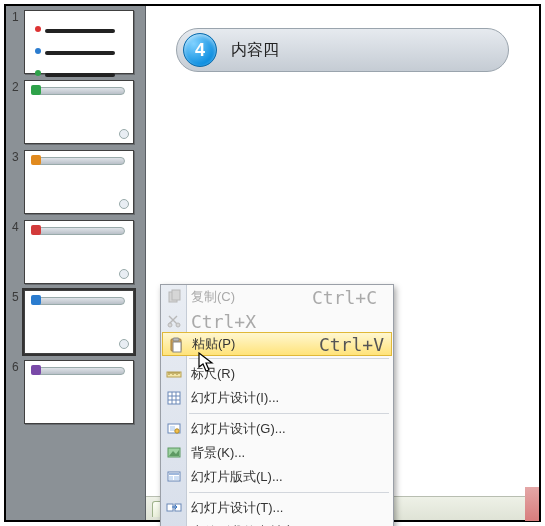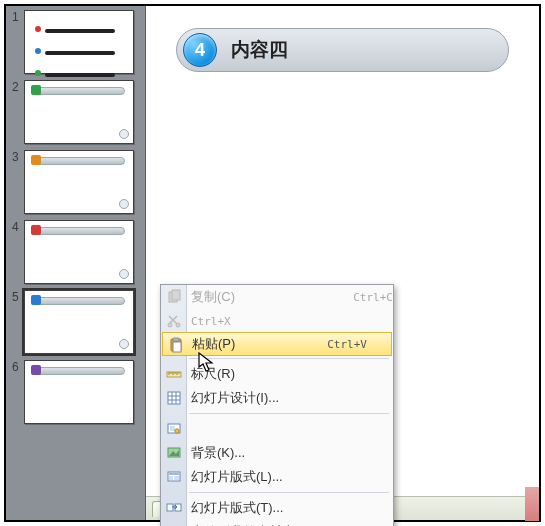--- a/index.html
+++ b/index.html
@@ -17,30 +17,30 @@
   .tprev-lines .ln.bk { background:#222; }
   .dot { width:6px; height:6px; border-radius:50%; display:inline-block; margin-right:4px; vertical-align:middle; }
   .dot.r{background:#d33;} .dot.b{background:#2b7ccf;} .dot.g{background:#2fa24a;} .dot.o{background:#e18a1e;}
   .tprev-mark { position:absolute; right:4px; bottom:4px; width:10px; height:10px; border-radius:50%; border:1px solid #9aa; background:#e8edf3; }
   .tprev-bar { position:absolute; top:6px; left:8px; right:8px; height:8px; border-radius:4px; background:linear-gradient(#dfe3e8,#b9c0c8); border:1px solid #9aa; }
   .tprev-badge { position:absolute; top:4px; left:6px; width:10px; height:10px; border-radius:2px; }
 
   .editor { flex:1; background:#fff; position:relative; }
   .slide-title { position:absolute; top:22px; left:30px; right:30px; height:44px; border-radius:22px; background:linear-gradient(#e6eaef,#c5ccd4); border:1px solid #9aa4ad; display:flex; align-items:center; padding-left:6px; }
   .badge4 { width:34px; height:34px; border-radius:50%; background:radial-gradient(circle at 30% 30%, #7fd1ff, #0f8fe0 70%); border:1px solid #0b6bab; color:#fff; font-weight:bold; font-size:18px; display:flex; align-items:center; justify-content:center; box-shadow:inset 0 2px 4px rgba(255,255,255,.6); }
-  .ttext { margin-left:14px; font-size:19px; font-weight:bold; color:#222; }
+  .ttext { margin-left:14px; font-size:16px; font-weight:normal; color:#222; }
 
   .ctx { position:absolute; top:278px; left:154px; width:234px; background:#fafafa; border:1px solid #9a9fa7; box-shadow:2px 3px 6px rgba(0,0,0,.35); font-size:13px; color:#333; }
   .ctx .strip { position:absolute; top:0; left:0; bottom:0; width:26px; background:linear-gradient(#e9edf3,#d7deea); border-right:1px solid #c5ccd6; }
   .ctx-items { position:relative; }
-  .ctx-item { display:flex; align-items:center; height:24px; padding-left:30px; padding-right:0; position:relative; }
+  .ctx-item { display:flex; align-items:center; height:24px; padding-left:30px; padding-right:16px; position:relative; }
   .ctx-item .ic { position:absolute; left:5px; top:4px; width:16px; height:16px; display:flex; align-items:center; justify-content:center; }
   .ctx-item .lbl { flex:1; white-space:nowrap; }
-  .ctx-item .sc { color:#555; font-family:monospace; font-size:11px; }
-  .ctx-item.hover { background:linear-gradient(#fff7d0,#ffe37a); border:1px solid #e0b838; height:24px; margin:-1px 1px -1px 1px; padding-left:29px; padding-right:24px; }
+  .ctx-item .sc { color:#555; font-family:monospace; font-size:18px; }
+  .ctx-item.hover { background:linear-gradient(#fff7d0,#ffe37a); border:1px solid #e0b838; height:24px; margin:-1px 1px -1px 1px; padding-left:29px; padding-right:7px; }
   .ctx-item.disabled .lbl, .ctx-item.disabled .sc { color:#a9a9a9; }
   .ctx-item.disabled .ic svg * { stroke:#b8b8b8; fill:#d6d6d6; }
   .ctx-sep { height:1px; margin:3px 4px 3px 28px; background:#d2d6dc; }
 
   .cursor { position:absolute; top:346px; left:192px; width:18px; height:22px; pointer-events:none; z-index:50; }
 
   .bottom-strip { position:absolute; left:0; right:0; bottom:0; height:24px; border-top:1px solid #b8beb1; background:linear-gradient(#eef1e7,#dfe3d6); display:flex; align-items:center; }
   .bottom-strip::after { content:""; position:absolute; right:0; top:-10px; width:14px; height:34px; background:linear-gradient(#e4a7a7,#d87d7d); }
   .tabbit { margin-left:6px; display:flex; gap:3px; }
   .tbt { width:36px; height:16px; border:1px solid #9fb28c; border-bottom:none; border-radius:3px 3px 0 0; background:linear-gradient(#fcfff5,#e9efda); }
@@ -171,20 +171,21 @@
       </div>
       <div class="ctx-sep"></div>
       <div class="ctx-item">
         <span class="ic">
             <svg width="16" height="16">
               <rect x="2" y="3" width="12" height="9" fill="#fff" stroke="#6a88b7"></rect>
               <rect x="4" y="5" width="5" height="5" fill="#cfe0f5"></rect>
               <circle cx="11" cy="10" r="2.2" fill="#f3c04a" stroke="#b18a2b"></circle>
             </svg>
           </span>
+        <span class="lbl">幻灯片设计(G)...</span>
       </div>
       <div class="ctx-item">
         <span class="ic">
             <svg width="16" height="16">
               <rect x="2" y="3" width="12" height="9" fill="#9fd3a3" stroke="#5d9a63"></rect>
               <polygon points="3,11 7,6 10,9 13,5 13,11" fill="#5d9a63"></polygon>
             </svg>
           </span>
         <span class="lbl">背景(K)...</span>
       </div>
@@ -201,21 +202,21 @@
       </div>
       <div class="ctx-sep"></div>
       <div class="ctx-item">
         <span class="ic">
             <svg width="16" height="16">
               <rect x="1" y="4" width="6" height="7" fill="#fff" stroke="#6a88b7"></rect>
               <rect x="9" y="4" width="6" height="7" fill="#fff" stroke="#6a88b7"></rect>
               <path d="M6 7 h4 M9 5 l2 2 -2 2" fill="none" stroke="#3a77c2"></path>
             </svg>
           </span>
-        <span class="lbl">幻灯片版式(T)...</span>
+        <span class="lbl">幻灯片设计(T)...</span>
       </div>
       <div class="ctx-item">
         <span class="ic">
             <svg width="16" height="16">
               <rect x="2" y="5" width="12" height="8" rx="1" fill="#e9c76b" stroke="#b7953a"></rect>
               <path d="M8 11 V5 M6 7 l2 -2 2 2" fill="none" stroke="#3a77c2" stroke-width="1.4"></path>
             </svg>
           </span>
         <span class="lbl">上传到我的素材库(U)...</span>
       </div>

